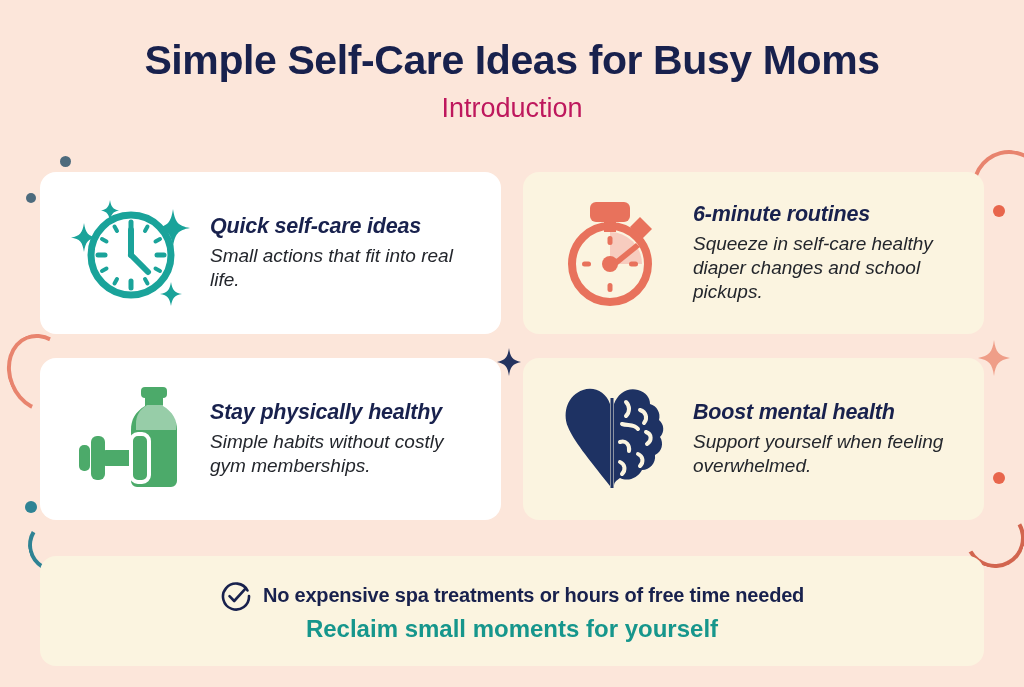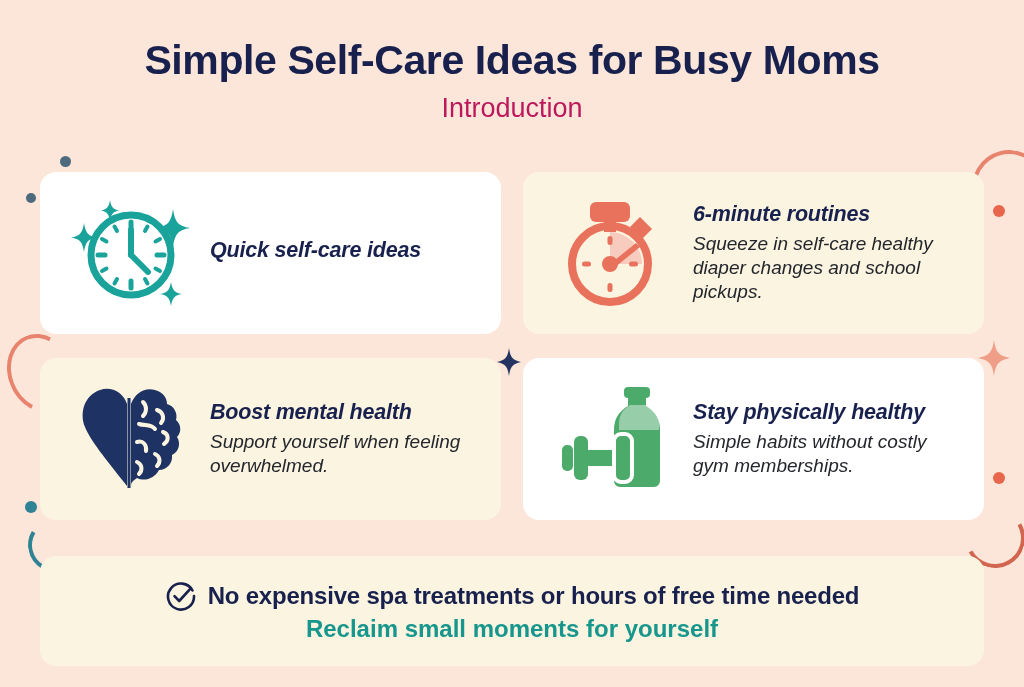--- a/index.html
+++ b/index.html
@@ -139,21 +139,21 @@
     justify-content: center;
     gap: 3px;
   }
   .banner-line1 {
     display: flex;
     align-items: center;
     gap: 11px;
   }
   .banner-check { display: block; flex: 0 0 auto; }
   .banner-main {
-    font-size: 24px;
+    font-size: 20px;
     font-weight: bold;
     color: #18214d;
     letter-spacing: -0.2px;
     line-height: 1.15;
   }
   .banner-sub {
     font-size: 24px;
     font-weight: bold;
     color: #16968c;
     line-height: 1.15;
@@ -233,20 +233,21 @@
             <line x1="64" y1="60" x2="81" y2="77"></line>
           </g>
           <path d="M106 14 C108 27 111 31 123 33 C111 35 108 39 106 52 C104 39 101 35 89 33 C101 31 104 27 106 14 Z" fill="#1aa39a"></path>
           <path d="M17 28 C18.6 38 21 41 30 42.6 C21 44.2 18.6 47 17 57 C15.4 47 13 44.2 4 42.6 C13 41 15.4 38 17 28 Z" fill="#1aa39a"></path>
           <path d="M43 5 C44.2 12 45.8 14.2 52 15.4 C45.8 16.6 44.2 19 43 26 C41.8 19 40.2 16.6 34 15.4 C40.2 14.2 41.8 12 43 5 Z" fill="#1aa39a"></path>
           <path d="M104 87 C105.4 95 107.4 97.6 115 99 C107.4 100.4 105.4 103 104 111 C102.6 103 100.6 100.4 93 99 C100.6 97.6 102.6 95 104 87 Z" fill="#1aa39a"></path>
         </svg>
       </div>
       <div class="card-text">
         <div class="card-title">Quick self-care ideas</div>
+        <div class="card-desc">Small actions that fit into real life.</div>
       </div>
     </div>
 
     <div class="card cream">
       <div class="card-icon">
         <svg width="118" height="118" viewBox="0 0 118 118">
           <path d="M42 8 h28 a6 6 0 0 1 6 6 v8 a6 6 0 0 1 -6 6 h-28 a6 6 0 0 1 -6 -6 v-8 a6 6 0 0 1 6 -6 Z" fill="#e8725c"></path>
           <rect x="50" y="24" width="12" height="14" fill="#e8725c"></rect>
           <path d="M86 23 l12 12 -10 10 -12 -12 Z" fill="#e8725c"></path>
           <circle cx="56" cy="70" r="38" fill="none" stroke="#e8725c" stroke-width="8"></circle>
@@ -260,20 +261,46 @@
           <path d="M56 70 L82 49 L86 53 L60 74 Z" fill="#e8725c"></path>
           <circle cx="56" cy="70" r="8" fill="#e8725c"></circle>
         </svg>
       </div>
       <div class="card-text">
         <div class="card-title">6-minute routines</div>
         <div class="card-desc">Squeeze in self-care healthy diaper changes and school pickups.</div>
       </div>
     </div>
 
+    <div class="card white">
+      <div class="card-icon">
+        <svg width="126" height="116" viewBox="0 0 126 116">
+
+          <g fill="#4caa6a">
+            <rect x="74" y="6" width="26" height="11" rx="4"></rect>
+            <path d="M78 17 h18 v8 c10 6 14 14 14 24 v51 a6 6 0 0 1 -6 6 h-34 a6 6 0 0 1 -6 -6 v-51 c0 -10 4 -18 14 -24 Z"></path>
+          </g>
+          <path d="M80 24 c-8 5 -11 11 -11 19 v6 h40 v-6 c0 -8 -3 -14 -11 -19 Z" fill="#ffffff" opacity="0.42"></path>
+
+          <g fill="#4caa6a">
+            <rect x="24" y="55" width="14" height="44" rx="6"></rect>
+            <rect x="12" y="64" width="11" height="26" rx="5"></rect>
+            <rect x="66" y="55" width="14" height="44" rx="6"></rect>
+            <rect x="81" y="64" width="11" height="26" rx="5"></rect>
+            <rect x="36" y="69" width="32" height="16" rx="3"></rect>
+          </g>
+          <rect x="64" y="53" width="18" height="48" rx="7" fill="none" stroke="#ffffff" stroke-width="4"></rect>
+        </svg>
+      </div>
+      <div class="card-text">
+        <div class="card-title">Stay physically healthy</div>
+        <div class="card-desc">Simple habits without costly gym memberships.</div>
+      </div>
+    </div>
+
     <div class="card cream">
       <div class="card-icon">
         <svg width="118" height="114" viewBox="0 0 118 114">
 
           <path d="M56 22 C52 10 40 4 29 8 C14 13 8 30 14 45 C19 58 34 76 56 104 Z" fill="#1e3263"></path>
 
           <path d="M60 22 C64 11 74 5 84 8 C92 10 96 16 96 22 C103 24 107 31 105 38
                    C110 42 111 50 106 55 C110 61 108 70 101 73 C102 81 96 88 88 88
                    C84 96 74 100 66 96 C62 99 60 100 60 104 Z" fill="#1e3263"></path>
           <g fill="none" stroke="#fbf4e0" stroke-width="4" stroke-linecap="round">
@@ -287,46 +314,20 @@
           </g>
           <line x1="58" y1="16" x2="58" y2="106" stroke="#1e3263" stroke-width="3"></line>
         </svg>
       </div>
       <div class="card-text">
         <div class="card-title">Boost mental health</div>
         <div class="card-desc">Support yourself when feeling overwhelmed.</div>
       </div>
     </div>
 
-    <div class="card white">
-      <div class="card-icon">
-        <svg width="126" height="116" viewBox="0 0 126 116">
-
-          <g fill="#4caa6a">
-            <rect x="74" y="6" width="26" height="11" rx="4"></rect>
-            <path d="M78 17 h18 v8 c10 6 14 14 14 24 v51 a6 6 0 0 1 -6 6 h-34 a6 6 0 0 1 -6 -6 v-51 c0 -10 4 -18 14 -24 Z"></path>
-          </g>
-          <path d="M80 24 c-8 5 -11 11 -11 19 v6 h40 v-6 c0 -8 -3 -14 -11 -19 Z" fill="#ffffff" opacity="0.42"></path>
-
-          <g fill="#4caa6a">
-            <rect x="24" y="55" width="14" height="44" rx="6"></rect>
-            <rect x="12" y="64" width="11" height="26" rx="5"></rect>
-            <rect x="66" y="55" width="14" height="44" rx="6"></rect>
-            <rect x="81" y="64" width="11" height="26" rx="5"></rect>
-            <rect x="36" y="69" width="32" height="16" rx="3"></rect>
-          </g>
-          <rect x="64" y="53" width="18" height="48" rx="7" fill="none" stroke="#ffffff" stroke-width="4"></rect>
-        </svg>
-      </div>
-      <div class="card-text">
-        <div class="card-title">Stay physically healthy</div>
-        <div class="card-desc">Simple habits without costly gym memberships.</div>
-      </div>
-    </div>
-
   </div>
 
   <div class="banner">
     <div class="banner-line1">
       <svg class="banner-check" width="32" height="32" viewBox="0 0 32 32">
         <path d="M27.5 10.5 A13 13 0 1 0 29 16" fill="none" stroke="#18214d" stroke-width="2.6" stroke-linecap="round"></path>
         <path d="M9.5 16.2 L14.2 21 L25 9.2" fill="none" stroke="#18214d" stroke-width="2.6" stroke-linecap="round" stroke-linejoin="round"></path>
       </svg>
       <span class="banner-main">No expensive spa treatments or hours of free time needed</span>
     </div>

